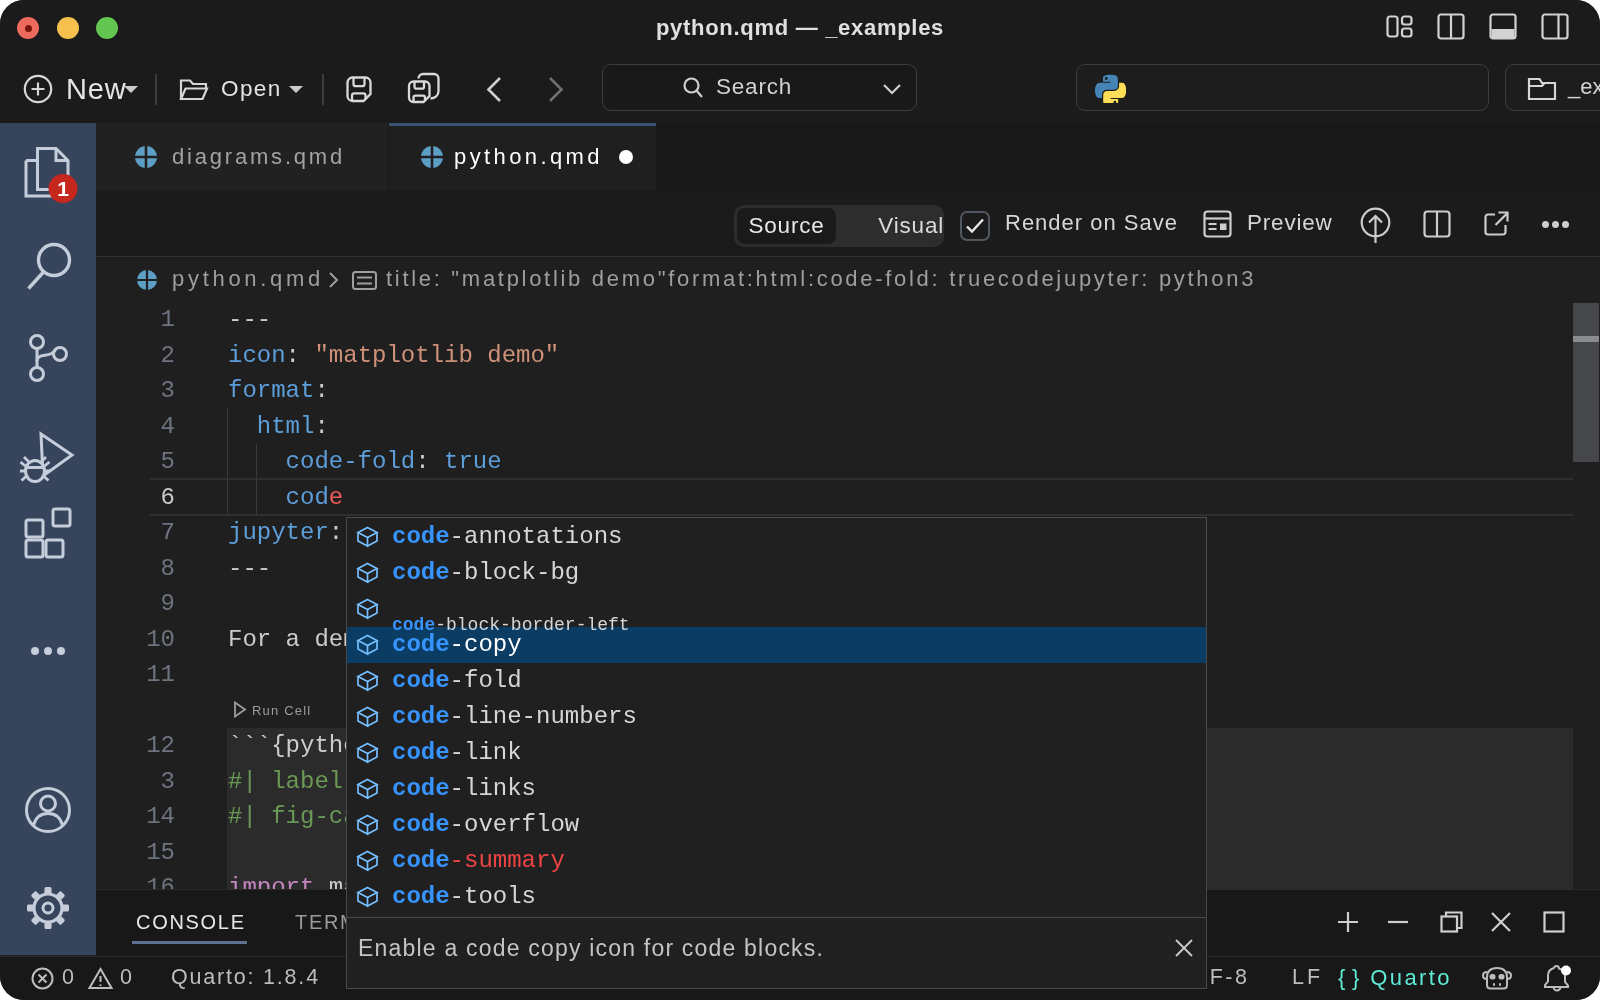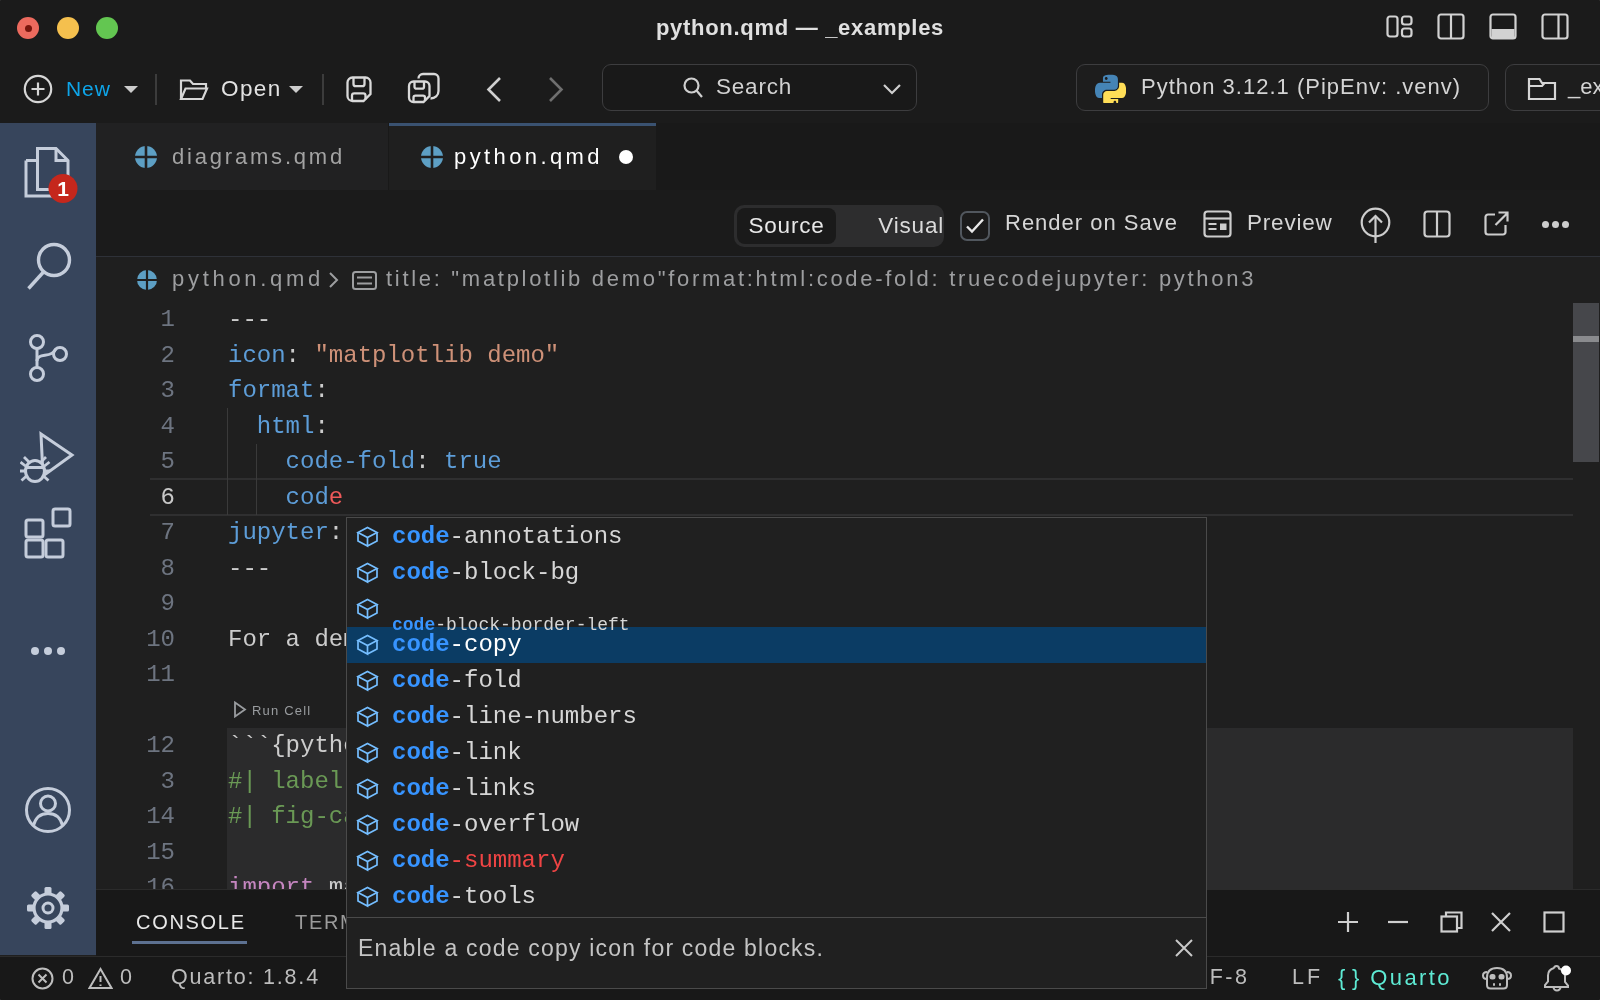--- a/index.html
+++ b/index.html
@@ -5,39 +5,39 @@
   html,body{margin:0;padding:0;width:1600px;height:1000px;background:#fff;overflow:hidden}
   .a{position:absolute}
   .s{font-family:"Liberation Sans",sans-serif}
   .mono{font-family:"Liberation Mono",monospace;font-size:24px;line-height:35.5px;white-space:pre}
   .num{left:96px;width:79px;text-align:right;color:#6d7480}
   .row{left:228px;color:#cccccc}
   svg{display:block}
   .k{color:#5d9dd8}
   .str{color:#ce9178}
   .grn{color:#6a9955}
-  #win{position:absolute;left:0;top:0;width:1600px;height:1000px;background:#1f1f1f;border-radius:1px;overflow:hidden}
+  #win{position:absolute;left:0;top:0;width:1600px;height:1000px;background:#1f1f1f;border-radius:24px;overflow:hidden}
 </style>
 </head>
 <body>
 <div id="win">
 
   <div class="a" id="titlebar" style="left:0;top:0;width:1600px;height:56px;background:#1b1b1b"></div>
   <div class="a" style="left:17px;top:17px;width:22px;height:22px;border-radius:50%;background:#ec6a5e"></div>
   <div class="a" style="left:24.5px;top:24.5px;width:7px;height:7px;border-radius:50%;background:#77150d"></div>
   <div class="a" style="left:56.5px;top:17px;width:22px;height:22px;border-radius:50%;background:#f5c04e"></div>
   <div class="a" style="left:96px;top:17px;width:22px;height:22px;border-radius:50%;background:#63c651"></div>
   <div class="a s" id="title" style="left:0;top:0;width:1600px;height:56px;line-height:56px;text-align:center;color:#e0e0e0;font-size:22px;font-weight:600;letter-spacing:0.7px">python.qmd — _examples</div>
 
   <div class="a" id="toolbar" style="left:0;top:56px;width:1600px;height:67px;background:#1b1b1b"></div>
   <svg class="a" style="left:23px;top:74px" width="30" height="30" viewBox="0 0 30 30" fill="none" stroke="#d6d6d6" stroke-width="2.2">
       <circle cx="15" cy="15" r="13.2"></circle>
       <path d="M15 8.5v13M8.5 15h13"></path>
     </svg>
-  <div class="a s" style="left:66px;top:56px;height:67px;line-height:66px;color:#0ea5e9;font-size:21px;letter-spacing:0.9px">New</div>
+  <div class="a s" style="left:66px;top:56px;height:67px;line-height:66px;color:#e5e5e5;font-size:29px;letter-spacing:0.9px">New</div>
   <svg class="a" style="left:123px;top:85px" width="16" height="9" viewBox="0 0 16 9">
       <path d="M1 1l7 7 7-7z" fill="#cccccc"></path>
     </svg>
   <div class="a" style="left:155px;top:74px;width:2px;height:31px;background:#3c3c3c"></div>
   <svg class="a" style="left:178px;top:75px" width="31" height="28" viewBox="0 0 31 28" fill="none" stroke="#d6d6d6" stroke-width="2.2">
       <path d="M3 24V5.5h9l3 3.5h13v4.5"></path>
       <path d="M3 24l4.5-10.5H29L24.5 24z"></path>
     </svg>
   <div class="a s" style="left:221px;top:56px;height:67px;line-height:66px;color:#e2e2e2;font-size:22.5px;letter-spacing:1.4px">Open</div>
   <svg class="a" style="left:288px;top:85px" width="16" height="9" viewBox="0 0 16 9">
@@ -68,21 +68,20 @@
     </svg>
   <div class="a s" style="left:716px;top:64px;height:47px;line-height:46px;color:#d2d2d2;font-size:22.5px;letter-spacing:0.8px">Search</div>
   <svg class="a" style="left:882px;top:83px" width="20" height="12" viewBox="0 0 20 12" fill="none" stroke="#cfcfcf" stroke-width="2.2">
       <path d="M2 2l8 8 8-8"></path>
     </svg>
   <div class="a" style="left:1076px;top:64px;width:413px;height:47px;background:#1d1d1d;border:1.5px solid #3d3d3f;border-radius:9px;box-sizing:border-box"></div>
   <svg class="a" style="left:1095px;top:72px" width="31" height="31" viewBox="0 0 110 110">
       <path fill="#4584b6" d="M54.3 9.6c-4.6 0-9 .4-12.8 1.1-11.3 2-13.3 6.2-13.3 13.9v10.2h26.6v3.4H18.2c-7.7 0-14.5 4.7-16.6 13.5C-.9 61.9-1 68.1 1.6 78.7c1.9 7.9 6.3 13.5 14 13.5h9.2V80c0-8.8 7.6-16.6 16.6-16.6h26.6c7.4 0 13.3-6.1 13.3-13.5V24.6c0-7.2-6.1-12.6-13.3-13.9-4.6-.8-9.3-1.2-13.7-1.1zM39.9 17.8c2.8 0 5 2.3 5 5.1 0 2.8-2.2 5.1-5 5.1s-5-2.3-5-5.1c0-2.8 2.2-5.1 5-5.1z"></path>
       <path fill="#ffde57" d="M85.6 38.2v11.9c0 9.2-7.8 16.9-16.6 16.9H42.4c-7.3 0-13.3 6.2-13.3 13.5v25.3c0 7.2 6.3 11.4 13.3 13.5 8.4 2.5 16.4 2.9 26.6 0 6.7-1.9 13.3-5.8 13.3-13.5V95.6H55.7v-3.4h39.9c7.7 0 10.6-5.4 13.3-13.5 2.8-8.3 2.7-16.3 0-27-1.9-7.7-5.6-13.5-13.3-13.5zM70.6 102.3c2.8 0 5 2.3 5 5.1 0 2.8-2.2 5.1-5 5.1s-5-2.3-5-5.1c0-2.8 2.2-5.1 5-5.1z"></path>
     </svg>
-  <div class="a s" style="left:1141px;top:64px;height:47px;line-height:46px;color:#d4d4d4;font-size:22px;letter-spacing:1px">Python 3.12.1 (PipEnv: .venv)</div>
   <div class="a" style="left:1505px;top:64px;width:110px;height:47px;background:#1d1d1d;border:1.5px solid #3d3d3f;border-radius:9px;box-sizing:border-box"></div>
   <svg class="a" style="left:1527px;top:77px" width="30" height="24" viewBox="0 0 30 24" fill="none" stroke="#d6d6d6" stroke-width="2.2">
       <path d="M2 22V2h10.5l2.5 4H28v16z"></path>
       <path d="M2 9h13l2.5-3"></path>
     </svg>
   <div class="a s" style="left:1568px;top:64px;height:47px;line-height:46px;color:#d4d4d4;font-size:22px">_exa</div>
   <svg class="a" style="left:1386px;top:15px" width="27" height="23" viewBox="0 0 27 23" fill="none" stroke="#d2d2d2" stroke-width="2.2">
       <rect x="1.5" y="1.5" width="10" height="20" rx="2.5"></rect>
       <rect x="16" y="1.5" width="9.5" height="8" rx="2.5"></rect>
       <rect x="16" y="13.5" width="9.5" height="8" rx="2.5"></rect>

